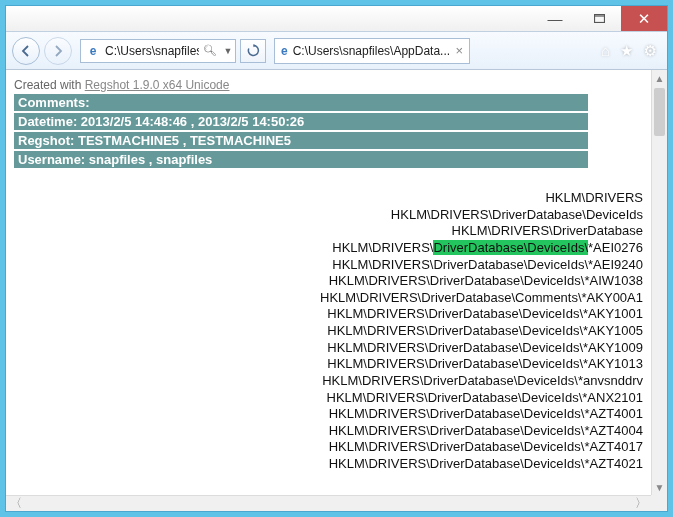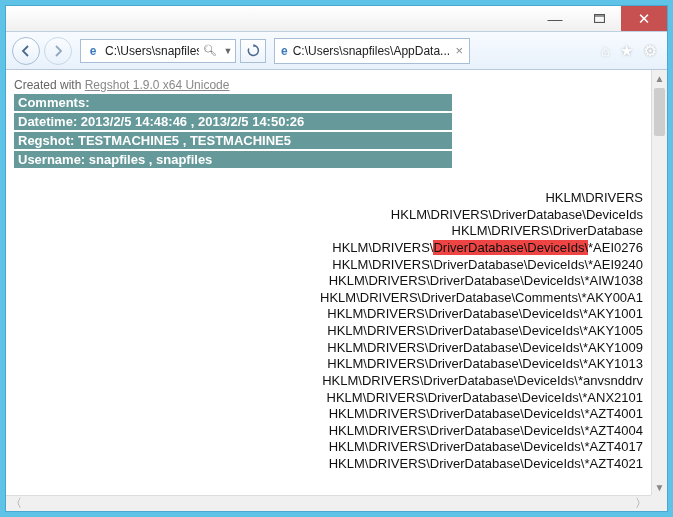--- a/index.html
+++ b/index.html
@@ -21,25 +21,25 @@
 .refresh { width:26px; height:24px; border:1px solid #a8bed6; background:linear-gradient(#fff,#eef4fb); display:flex; align-items:center; justify-content:center; color:#4a6a90; font-size:13px; }
 .tab { display:flex; align-items:center; height:26px; border:1px solid #a8bed6; background:#fff; padding:0 6px; gap:5px; margin-left:4px; min-width:196px; }
 .tab .txt { font-size:12px; color:#222; white-space:nowrap; overflow:hidden;text-align:center; }
 .tab .x { color:#888; font-size:13px; margin-left:auto; }
 .rt { margin-left:auto; display:flex; gap:10px; color:#fff; text-shadow:0 0 3px rgba(0,0,0,.3); padding-right:4px; }
 .rt span { font-size:15px; }
 .content { flex:1; background:#fff; position:relative; overflow:hidden; }
 .page { position:absolute; inset:0 16px 16px 0; overflow:hidden; padding:8px 8px 8px 8px; font-family:Verdana,Geneva,sans-serif; font-size:13px; color:#111; }
 .created { color:#666; font-size:12px; }
 .created a { color:#888; text-decoration:underline; }
-.bar { background:#669999; color:#fff; font-weight:bold; padding:1px 4px; margin-top:2px; width:438px; font-size:13px; }
+.bar { background:#669999; color:#fff; font-weight:bold; padding:1px 4px; margin-top:2px; width:574px; font-size:13px; }
 .gap { height:16px; }
 .keys { line-height:1.28; font-size:13px;text-align:right; }
 .keys div::selection { background:#cde6ff; }
-.hl { background:#ef4444; }
+.hl { background:#22c55e; }
 .vscroll { position:absolute; right:0; top:0; bottom:16px; width:16px; background:#f0f0f0; border-left:1px solid #dcdcdc; }
 .vthumb { position:absolute; left:2px; right:2px; top:18px; height:48px; background:#cdcdcd; border-radius:2px; }
 .varrow { position:absolute; left:0; right:0; height:16px; display:flex; align-items:center; justify-content:center; color:#888; font-size:10px; }
 .varrow.top { top:0; } .varrow.bot { bottom:0; }
 .hscroll { position:absolute; left:0; right:16px; bottom:0; height:16px; background:#f0f0f0; border-top:1px solid #dcdcdc; display:flex; align-items:center; justify-content:space-between; color:#888; font-size:12px; padding:0 4px; }
 .corner { position:absolute; right:0; bottom:0; width:16px; height:16px; background:#f0f0f0; }
 </style>
 </head>
 <body>
 

